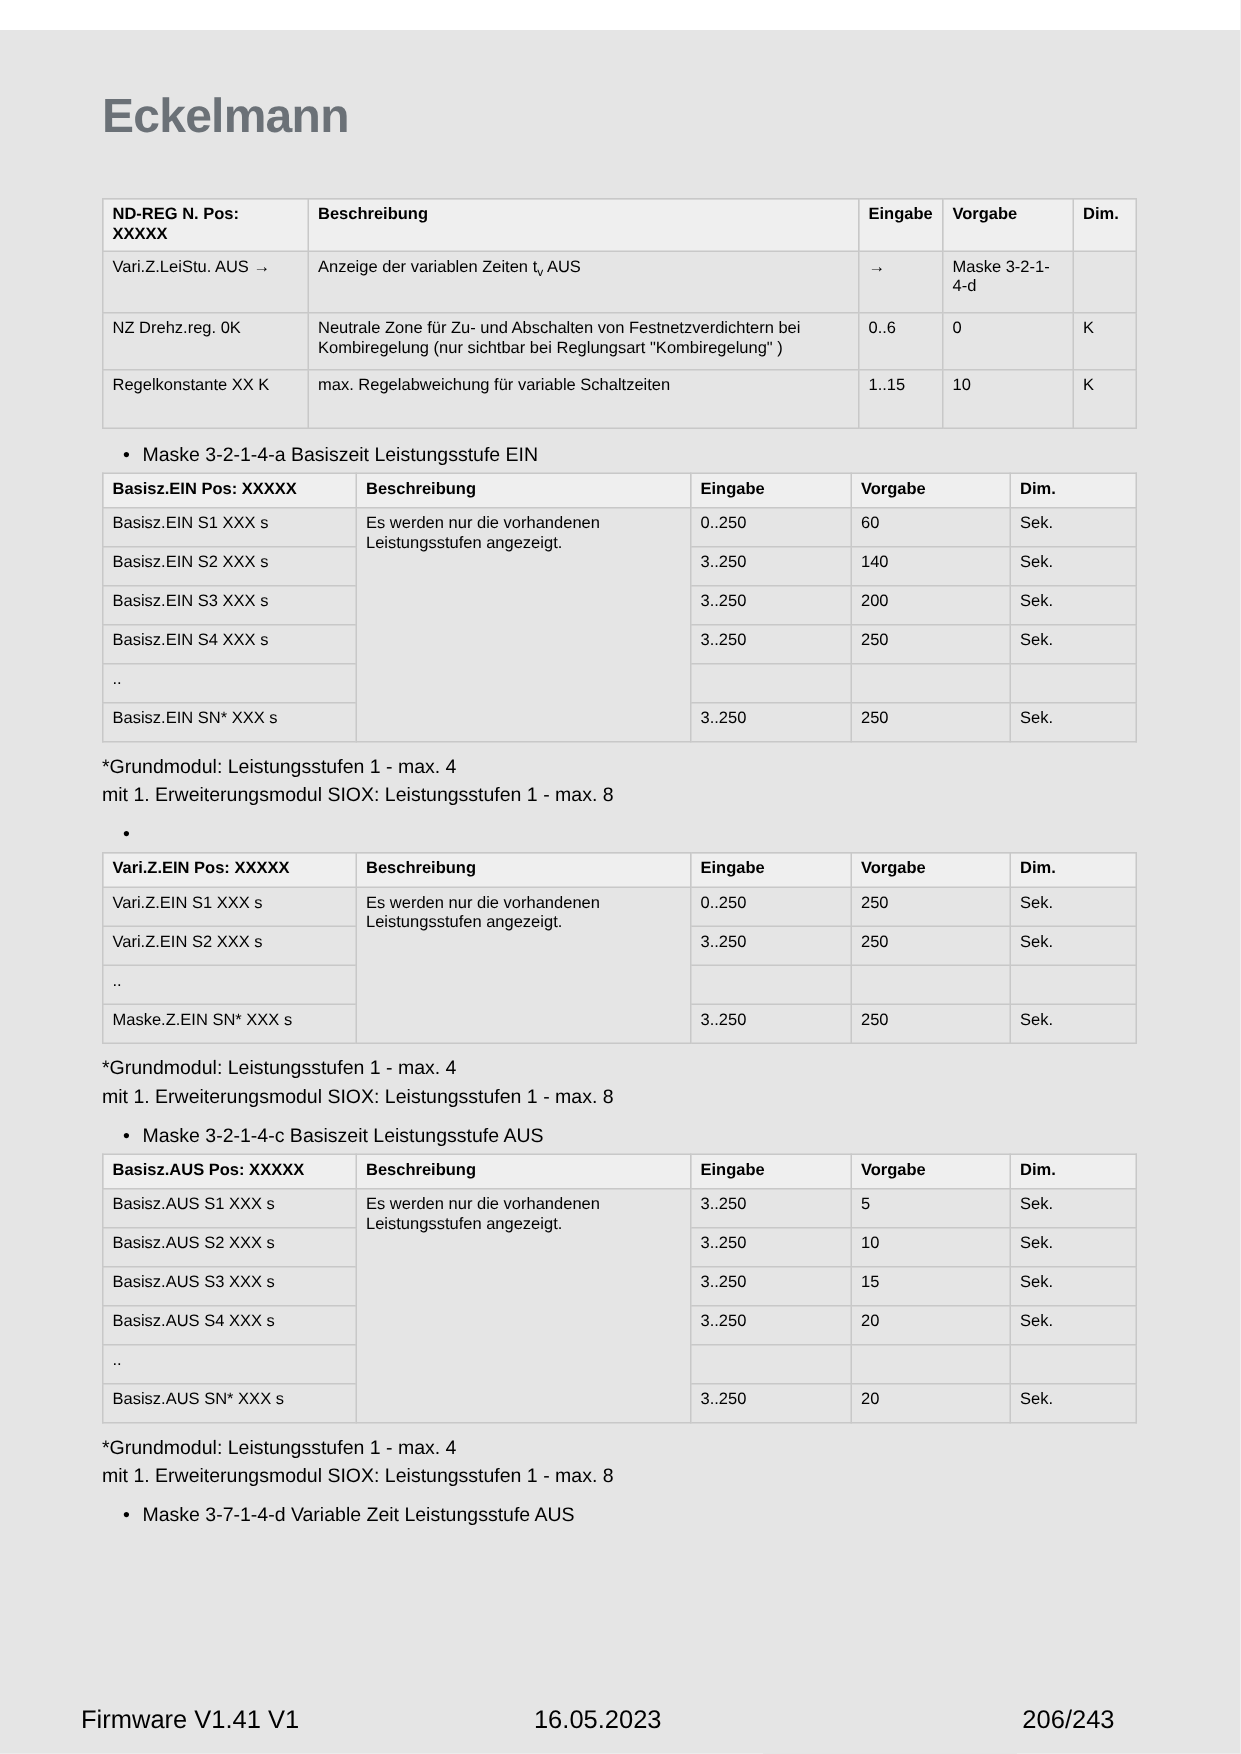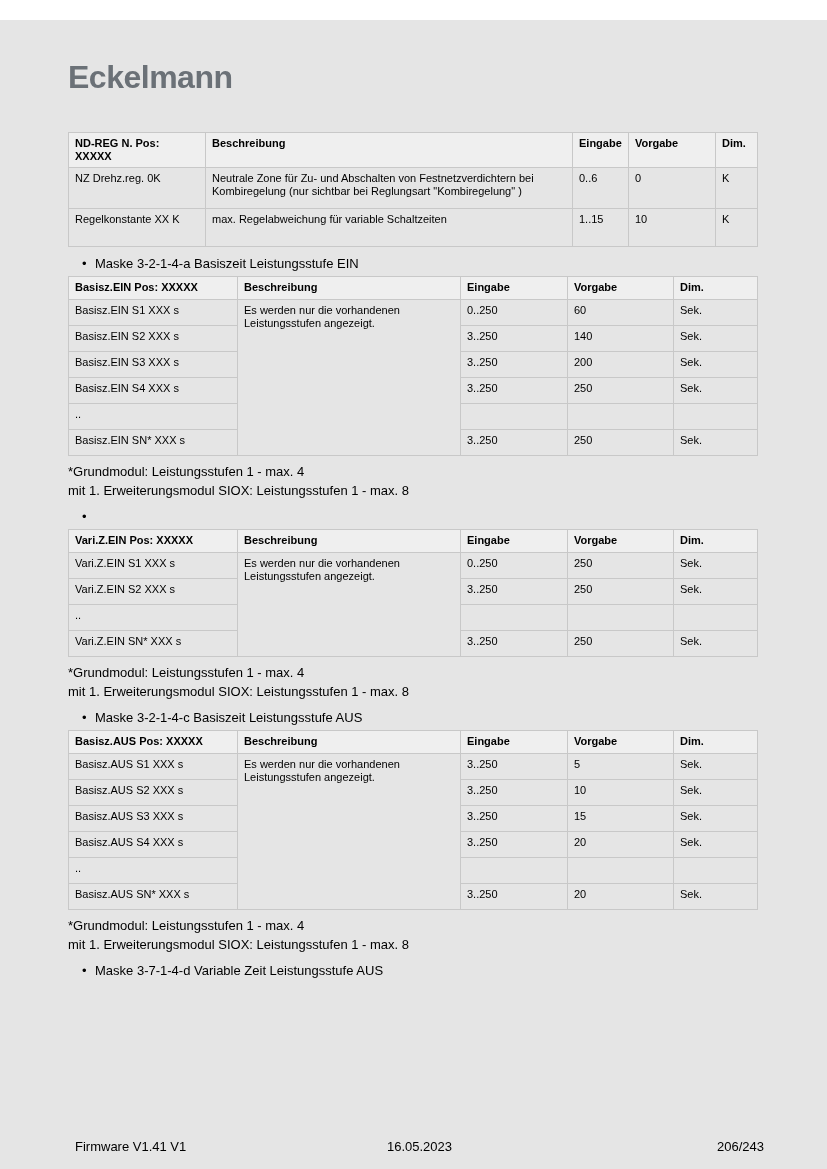--- a/index.html
+++ b/index.html
@@ -62,24 +62,24 @@
   .footnote {
     margin-top: 6px;
     margin-bottom: 3px;
     font-size: 13px;
     line-height: 19px;
   }
 
   .footer {
     position: absolute;
     top: 1119px;
-    left: 75px;
+    left: 54px;
     width: 689px;
     display: flex;
-    font-size: 13px;
+    font-size: 17px;
     line-height: 16px;
     justify-content: space-between;
   }
   .footer .f-left  { flex: 1; text-align: left; }
   .footer .f-center{ flex: 1; text-align: center; }
   .footer .f-right { flex: 1; text-align: right; }
 </style>
 </head>
 <body>
 
@@ -100,20 +100,27 @@
           <tr>
             <th>ND-REG N. Pos: XXXXX</th>
             <th>Beschreibung</th>
             <th>Eingabe</th>
             <th>Vorgabe</th>
             <th>Dim.</th>
           </tr>
         </thead>
         <tbody>
           <tr>
+            <td>Vari.Z.LeiStu. AUS →</td>
+            <td>Anzeige der variablen Zeiten t<sub>v</sub> AUS</td>
+            <td>→</td>
+            <td>Maske 3-2-1-4-d</td>
+            <td></td>
+          </tr>
+          <tr>
             <td>NZ Drehz.reg. 0K</td>
             <td>Neutrale Zone für Zu- und Abschalten von Festnetzverdichtern bei Kombiregelung (nur sichtbar bei Reglungsart "Kombiregelung" )</td>
             <td>0..6</td>
             <td>0</td>
             <td>K</td>
           </tr>
           <tr>
             <td>Regelkonstante XX K</td>
             <td>max. Regelabweichung für variable Schaltzeiten</td>
             <td>1..15</td>
@@ -226,21 +233,21 @@
             <td>250</td>
             <td>Sek.</td>
           </tr>
           <tr>
             <td>..</td>
             <td></td>
             <td></td>
             <td></td>
           </tr>
           <tr>
-            <td>Vari.Z.EIN SN* XXX s</td>
+            <td>Maske.Z.EIN SN* XXX s</td>
             <td>3..250</td>
             <td>250</td>
             <td>Sek.</td>
           </tr>
         </tbody>
       </table>
 
     <div class="footnote">
       <div>*Grundmodul: Leistungsstufen 1 - max. 4</div>
       <div>mit 1. Erweiterungsmodul SIOX: Leistungsstufen 1 - max. 8</div>

